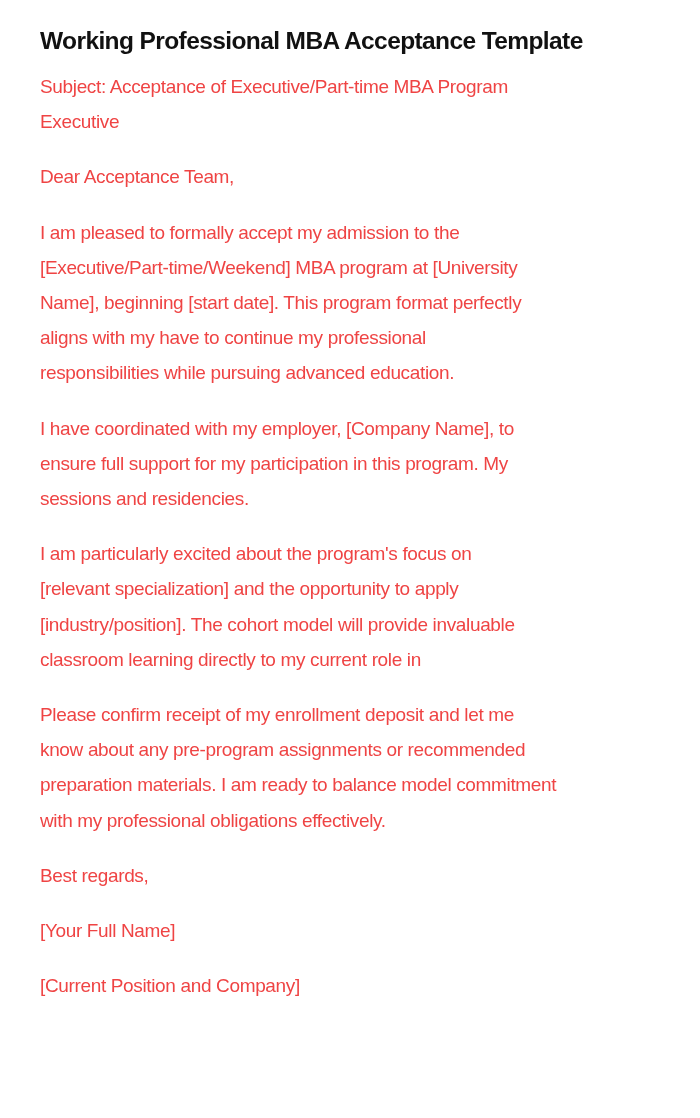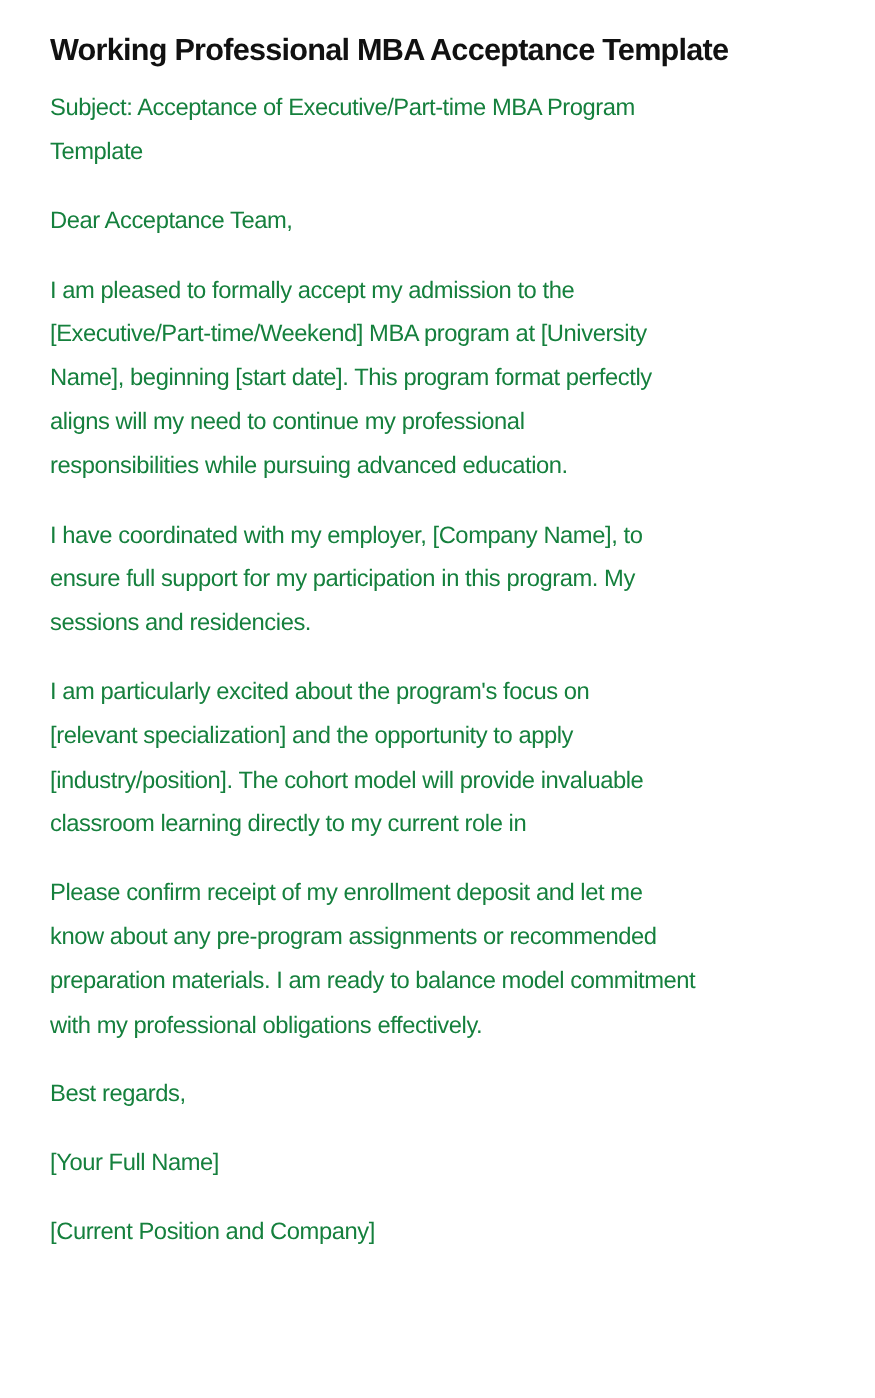--- a/index.html
+++ b/index.html
@@ -9,44 +9,44 @@
       color: #1a1a1a;
     }
     .page { padding: 24px 32px 0 40px; }
     .title {
       font-family: "Liberation Sans", sans-serif;
       font-weight: bold; font-size: 24.5px; letter-spacing: -0.6px;
       color: #111111; margin: 0; line-height: 34px;
     }
     .para {
       font-size: 19px; line-height: 35.2px; letter-spacing: -0.35px;
-      margin: 0; white-space: nowrap; color: #15803d;
+      margin: 0; white-space: nowrap; color: #ef4444;
     }
     .line { display: block; }
     .subject { margin-top: 11px; }
     .gap { margin-top: 20px; }
   </style>
 </head>
 <body>
 
 <div class="page">
   <h1 class="title">Working Professional MBA Acceptance Template</h1>
 
   <p class="para subject">
     <span class="line">Subject: Acceptance of Executive/Part-time MBA Program</span>
-    <span class="line">Template</span>
+    <span class="line">Executive</span>
   </p>
 
   <p class="para gap">Dear Acceptance Team,</p>
 
   <p class="para gap">
     <span class="line">I am pleased to formally accept my admission to the</span>
     <span class="line">[Executive/Part-time/Weekend] MBA program at [University</span>
     <span class="line">Name], beginning [start date]. This program format perfectly</span>
-    <span class="line">aligns will my need to continue my professional</span>
+    <span class="line">aligns with my have to continue my professional</span>
     <span class="line">responsibilities while pursuing advanced education.</span>
   </p>
 
   <p class="para gap">
     <span class="line">I have coordinated with my employer, [Company Name], to</span>
     <span class="line">ensure full support for my participation in this program. My</span>
     <span class="line">sessions and residencies.</span>
   </p>
 
   <p class="para gap">

